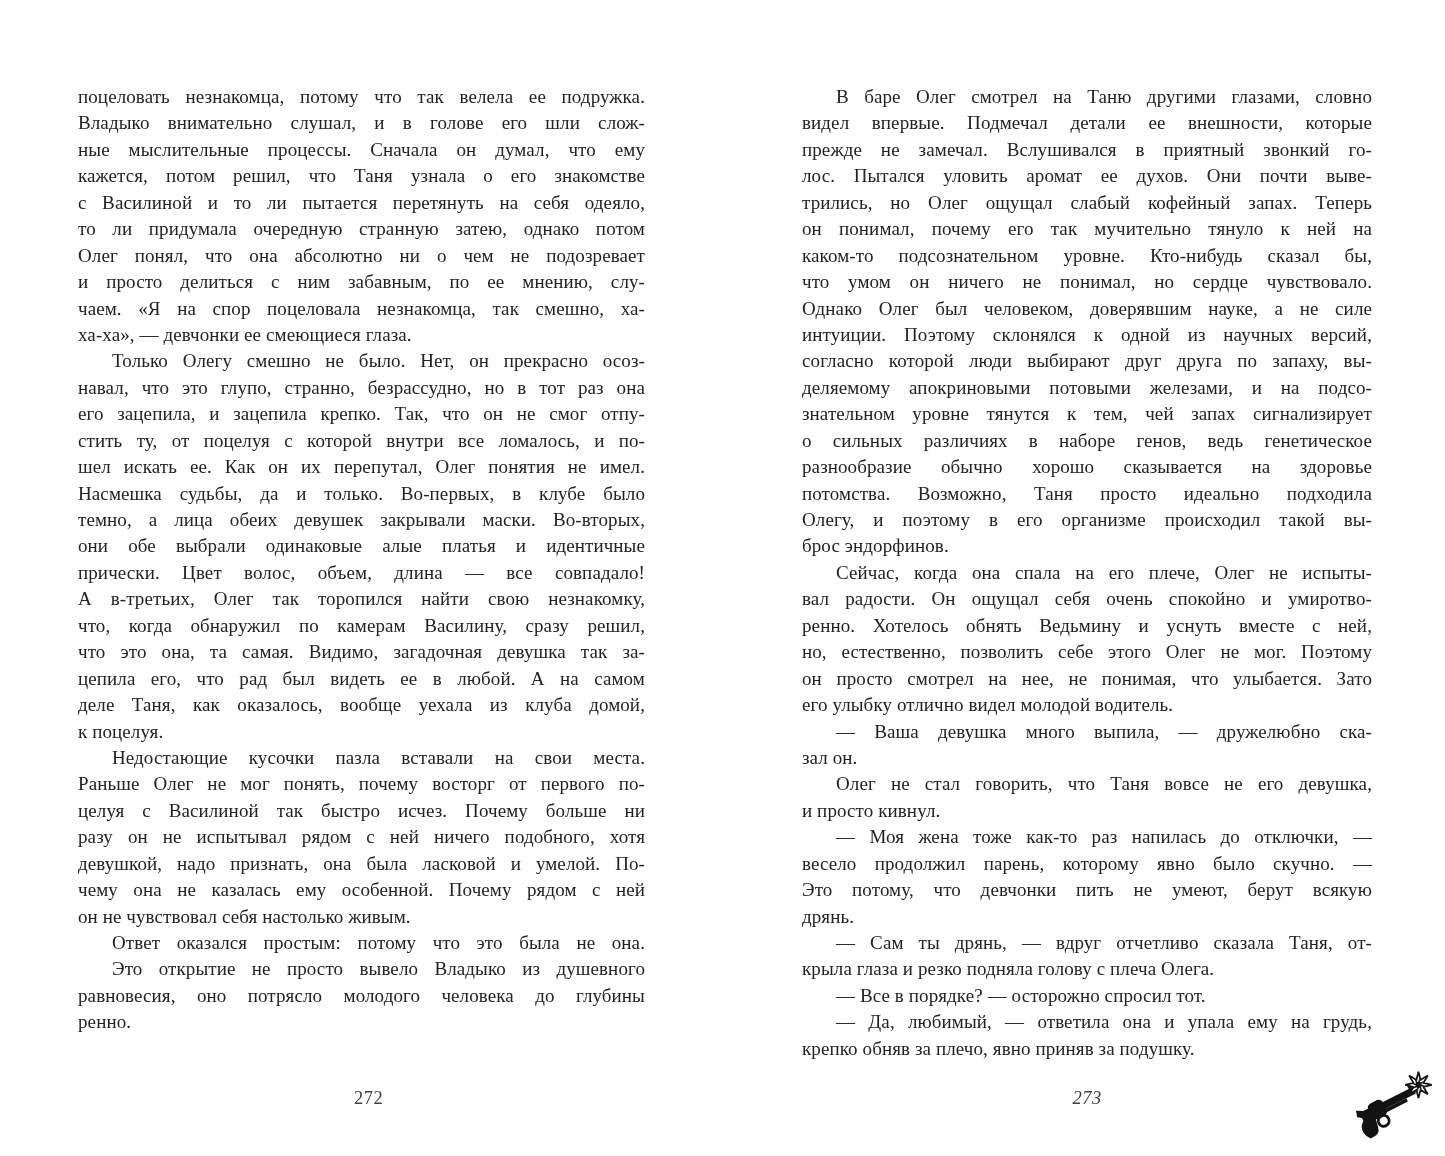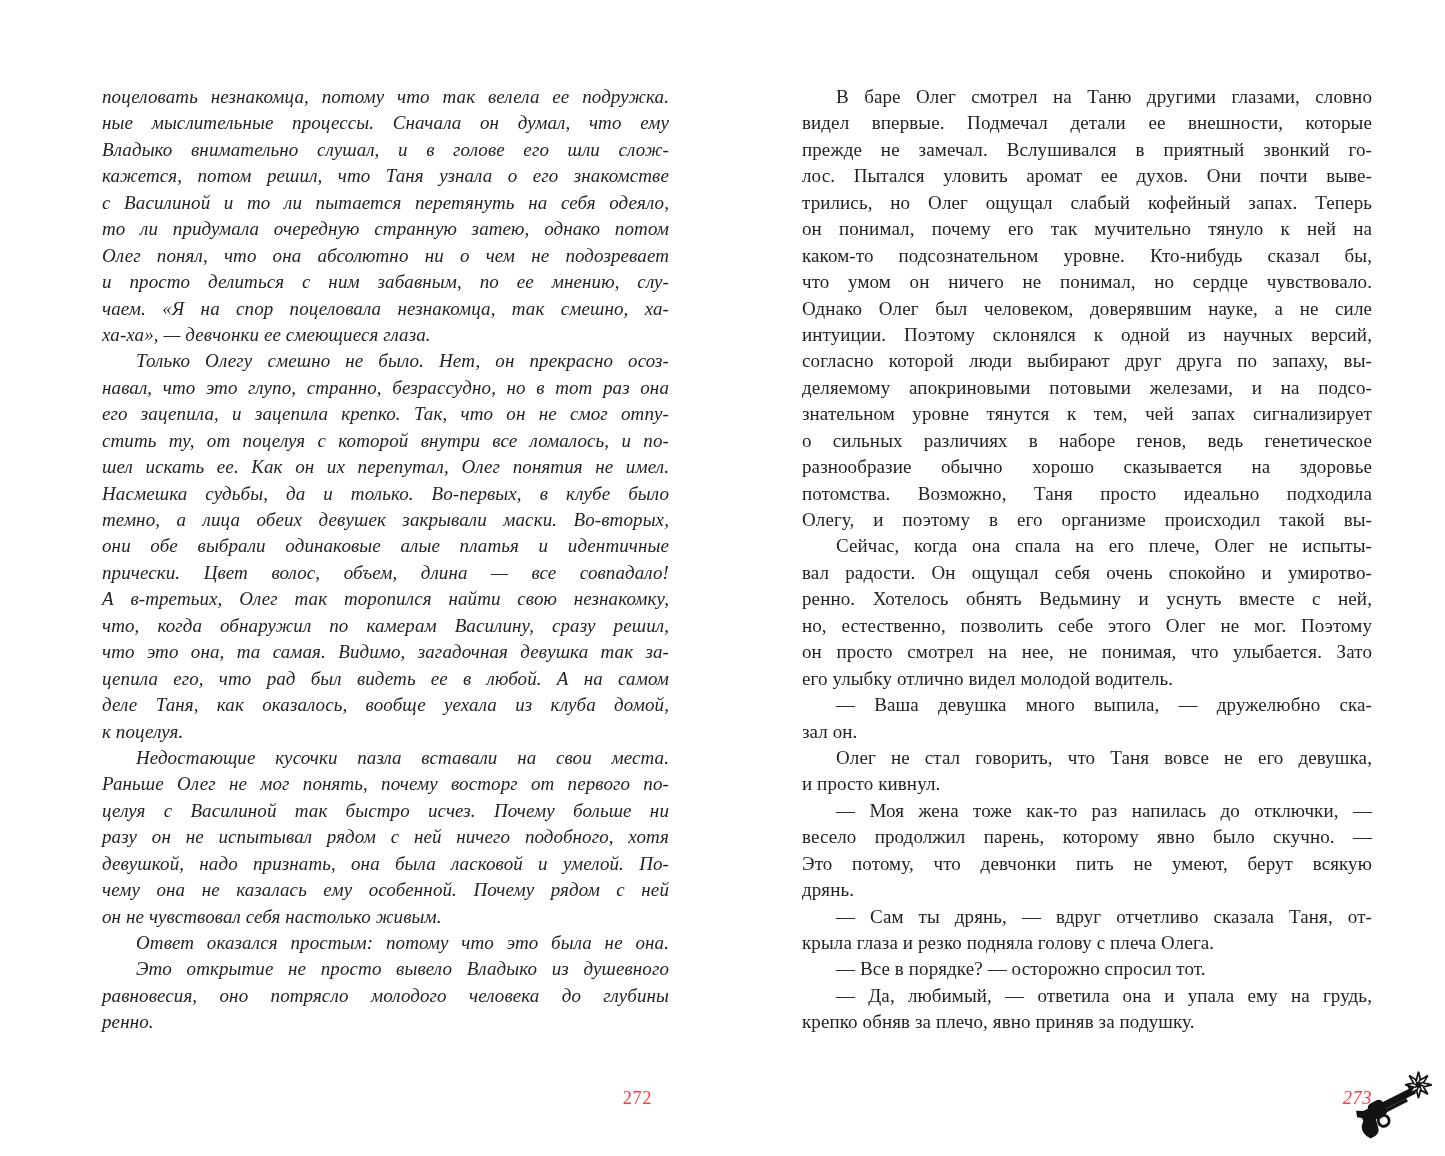--- a/index.html
+++ b/index.html
@@ -12,59 +12,59 @@
     width: 1445px;
     height: 1156px;
     font-family: "Liberation Serif", "DejaVu Serif", serif;
     color: #232323;
     overflow: hidden;
   }
   .page-col {
     position: absolute;
     top: 84px;
   }
-  #col-left  { left: 102px;  width: 567px; font-style: italic; }
+  #col-left  { left: 78px;  width: 567px; }
   #col-right { left: 802px; width: 570px; }
   .line {
     font-size: 19px;
     line-height: 26.45px;
     height: 26.45px;
     text-align: justify;
     text-align-last: justify;
     white-space: nowrap;
     letter-spacing: 0.1px;
   }
   .line.indent { padding-left: 34px; }
   .line.end    { text-align-last: left; white-space: normal; }
   .folio {
     position: absolute;
     top: 1088px;
     font-size: 18.5px;
     letter-spacing: 0.5px;
-    color: #ef4444;
-    text-align: right;
+    color: #404040;
+    text-align: center;
   }
   #folio-left  { left: 85px;  width: 567px; }
   #folio-right { left: 802px; width: 570px; font-style: italic; }
   .ornament {
     position: absolute;
     left: 1344px;
     top: 1058px;
     width: 98px;
     height: 94px;
   }
   .ornament svg { width: 100%; height: 100%; display: block; }
 </style>
 </head>
 <body>
 
 <div class="page-col" id="col-left">
     <div class="line">поцеловать незнакомца, потому что так велела ее подружка.</div>
+    <div class="line">Владыко внимательно слушал, и в голове его шли слож-</div>
     <div class="line">ные мыслительные процессы. Сначала он думал, что ему</div>
-    <div class="line">Владыко внимательно слушал, и в голове его шли слож-</div>
     <div class="line">кажется, потом решил, что Таня узнала о его знакомстве</div>
     <div class="line">с Василиной и то ли пытается перетянуть на себя одеяло,</div>
     <div class="line">то ли придумала очередную странную затею, однако потом</div>
     <div class="line">Олег понял, что она абсолютно ни о чем не подозревает</div>
     <div class="line">и просто делиться с ним забавным, по ее мнению, слу-</div>
     <div class="line">чаем. «Я на спор поцеловала незнакомца, так смешно, ха-</div>
     <div class="line end">ха-ха», — девчонки ее смеющиеся глаза.</div>
     <div class="line indent">Только Олегу смешно не было. Нет, он прекрасно осоз-</div>
     <div class="line">навал, что это глупо, странно, безрассудно, но в тот раз она</div>
     <div class="line">его зацепила, и зацепила крепко. Так, что он не смог отпу-</div>
@@ -104,20 +104,21 @@
     <div class="line">что умом он ничего не понимал, но сердце чувствовало.</div>
     <div class="line">Однако Олег был человеком, доверявшим науке, а не силе</div>
     <div class="line">интуиции. Поэтому склонялся к одной из научных версий,</div>
     <div class="line">согласно которой люди выбирают друг друга по запаху, вы-</div>
     <div class="line">деляемому апокриновыми потовыми железами, и на подсо-</div>
     <div class="line">знательном уровне тянутся к тем, чей запах сигнализирует</div>
     <div class="line">о сильных различиях в наборе генов, ведь генетическое</div>
     <div class="line">разнообразие обычно хорошо сказывается на здоровье</div>
     <div class="line">потомства. Возможно, Таня просто идеально подходила</div>
     <div class="line">Олегу, и поэтому в его организме происходил такой вы-</div>
+    <div class="line end">брос эндорфинов.</div>
     <div class="line indent">Сейчас, когда она спала на его плече, Олег не испыты-</div>
     <div class="line">вал радости. Он ощущал себя очень спокойно и умиротво-</div>
     <div class="line">ренно. Хотелось обнять Ведьмину и уснуть вместе с ней,</div>
     <div class="line">но, естественно, позволить себе этого Олег не мог. Поэтому</div>
     <div class="line">он просто смотрел на нее, не понимая, что улыбается. Зато</div>
     <div class="line end">его улыбку отлично видел молодой водитель.</div>
     <div class="line indent">— Ваша девушка много выпила, — дружелюбно ска-</div>
     <div class="line end">зал он.</div>
     <div class="line indent">Олег не стал говорить, что Таня вовсе не его девушка,</div>
     <div class="line end">и просто кивнул.</div>

